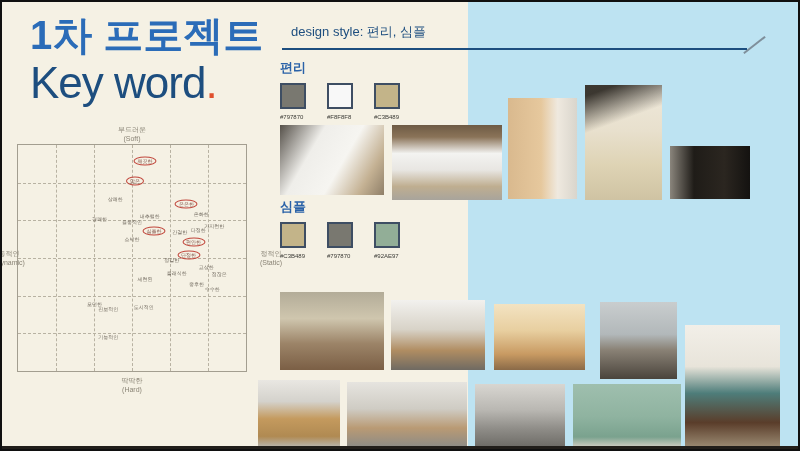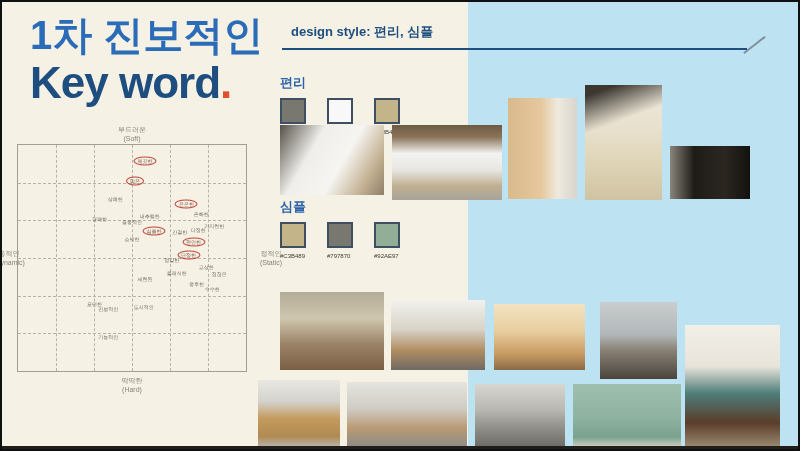--- a/index.html
+++ b/index.html
@@ -8,30 +8,30 @@
     background:#F5F1E4;overflow:hidden;border:2px solid #101010;
     font-family:"Liberation Sans","DejaVu Sans",sans-serif;
   }
   .blue-panel{position:absolute;left:466px;top:0;width:332px;height:449px;background:#BDE3F2;}
   .bottom-bar{position:absolute;left:0;top:444px;width:800px;height:7px;background:#211e1a;z-index:40;}
   .pencil-mark{position:absolute;left:739px;top:42px;width:27px;height:2px;background:#7f8f9b;
     transform:rotate(-38deg);transform-origin:center;z-index:5;}
 
   
   .title-ko{position:absolute;left:28px;top:6px;font-size:40px;font-weight:800;color:#2B6CB8;letter-spacing:0px;}
-  .title-en{position:absolute;left:28px;top:56px;font-size:44px;font-weight:700;color:#1D4E7F;letter-spacing:-1px;}
+  .title-en{position:absolute;left:28px;top:56px;font-size:44px;font-weight:400;color:#1D4E7F;letter-spacing:-1px;}
   .title-en .dot{color:#E0502D;}
 
   
-  .ds-header{position:absolute;left:289px;top:21px;font-size:13px;font-weight:700;color:#1D4E7F;z-index:6;}
+  .ds-header{position:absolute;left:289px;top:21px;font-size:13px;font-weight:400;color:#1D4E7F;z-index:6;}
   .ds-underline{position:absolute;left:280px;top:46px;width:465px;height:2px;background:#1D4E7F;z-index:6;}
 
   
   .palette-section{position:absolute;left:278px;z-index:6;}
-  .palette-section.s0{top:72px;}
+  .palette-section.s0{top:57px;}
   .palette-section.s1{top:196px;}
   .palette-label{font-size:13px;font-weight:700;color:#2A62A8;}
   .swatch-row{display:flex;gap:20px;margin-top:6px;}
   .swatch-item{width:27px;}
   .swatch{width:26px;height:26px;border:2px solid #3E4E63;box-sizing:border-box;}
   .swatch-hex{font-size:6px;color:#3a3a35;margin-top:5px;white-space:nowrap;}
 
   
   .scale-map{position:absolute;left:15px;top:142px;width:230px;height:228px;
     border:1px solid #a39e90;box-sizing:border-box;}
@@ -78,21 +78,21 @@
     background:linear-gradient(180deg,#9fbfae 0%,#8fb3a0 52%,#7aa28e 84%,#cfccc2 100%);}
 </style>
 </head>
 <body>
 
 <div class="frame">
 
   <div class="blue-panel"></div>
   <div class="pencil-mark"></div>
 
-  <div class="title-ko">1차 진보적인</div>
+  <div class="title-ko">1차 프로젝트</div>
   <div class="title-en"><span>Key word</span><span class="dot">.</span></div>
 
   <div class="ds-header">design style: 편리, 심플</div>
   <div class="ds-underline"></div>
 
   <div class="palette-section s0">
     <div class="palette-label">편리</div>
     <div class="swatch-row">
         <div class="swatch-item">
           <div class="swatch" style="background: rgb(121, 120, 112);"></div>

